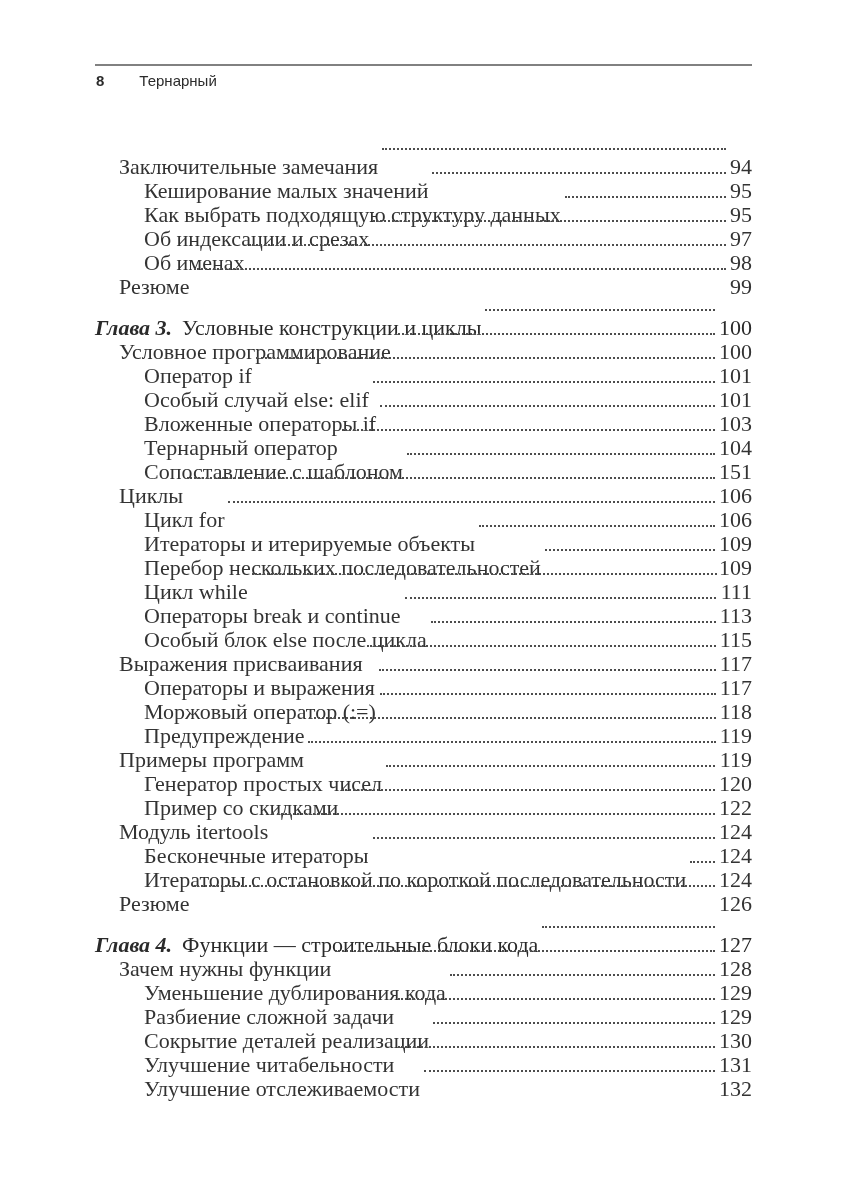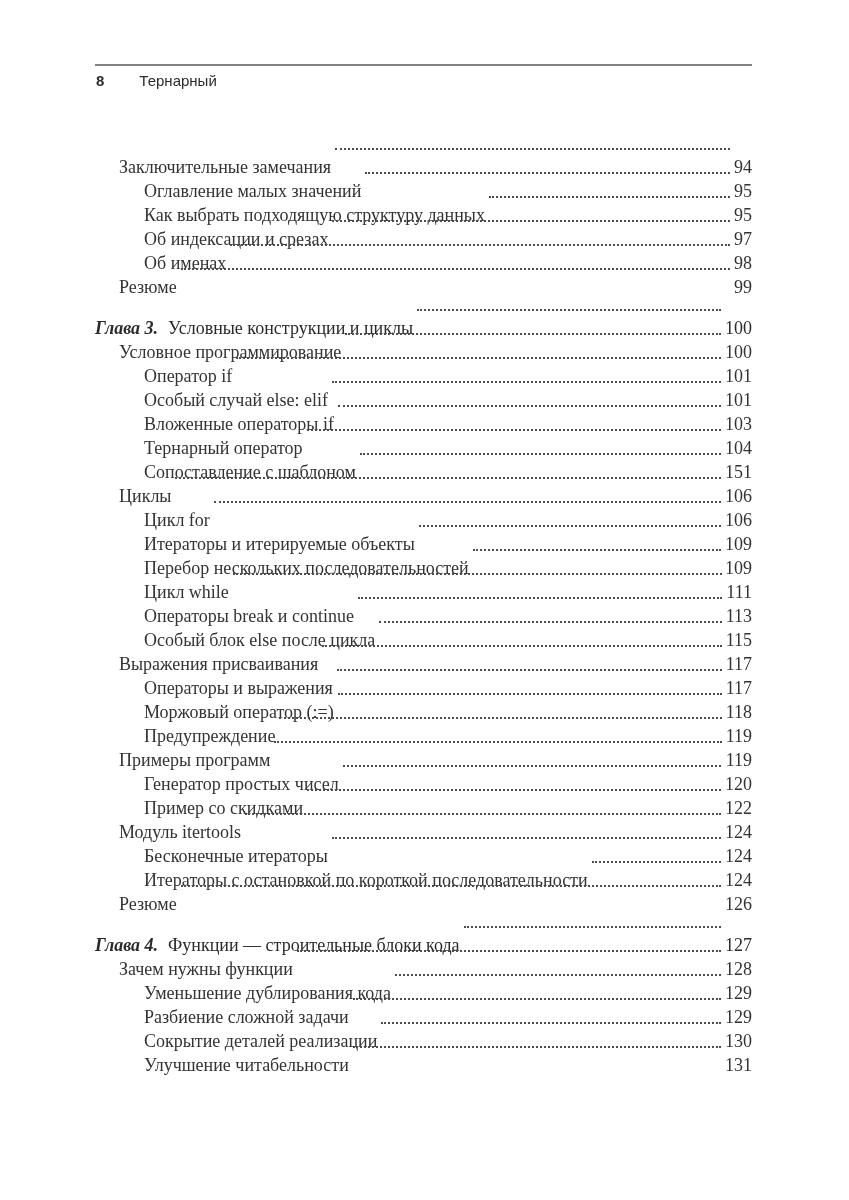--- a/index.html
+++ b/index.html
@@ -45,21 +45,21 @@
     position: absolute;
     top: 131px;
     left: 95px;
     width: 657px;
   }
   .toc-row {
     display: flex;
     align-items: baseline;
     height: 24px;
     line-height: 24px;
-    font-size: 18px;
+    font-size: 22px;
     white-space: nowrap;
     color: #333333;
   }
   .toc-row.gap-before {
     margin-top: 17px;
   }
   .toc-row.level-1 { padding-left: 24px; }
   .toc-row.level-2 { padding-left: 49px; }
   .toc-row.level-0 { color: #2a2a2a; }
   .prefix {
@@ -92,21 +92,21 @@
     <span class="header-page-number">8</span>
     <span class="header-title">Тернарный</span>
   </div>
   <div class="toc" id="toc">
       <div class="toc-row level-1">
         <span class="title">Заключительные замечания</span>
         <span class="leader"></span>
         <span class="pagenum">94</span>
       </div>
       <div class="toc-row level-2">
-        <span class="title">Оглавление малых значений</span>
+        <span class="title">Кеширование малых значений</span>
         <span class="leader"></span>
         <span class="pagenum">95</span>
       </div>
       <div class="toc-row level-2">
         <span class="title">Как выбрать подходящую структуру данных</span>
         <span class="leader"></span>
         <span class="pagenum">95</span>
       </div>
       <div class="toc-row level-2">
         <span class="title">Об индексации и срезах</span>
@@ -272,15 +272,20 @@
       </div>
       <div class="toc-row level-2">
         <span class="title">Сокрытие деталей реализации</span>
         <span class="leader"></span>
         <span class="pagenum">130</span>
       </div>
       <div class="toc-row level-2">
         <span class="title">Улучшение читабельности</span>
         <span class="leader"></span>
         <span class="pagenum">131</span>
+      </div>
+      <div class="toc-row level-2">
+        <span class="title">Улучшение отслеживаемости</span>
+        <span class="leader"></span>
+        <span class="pagenum">132</span>
       </div>
     </div>
 </div>
 
 </body></html>

